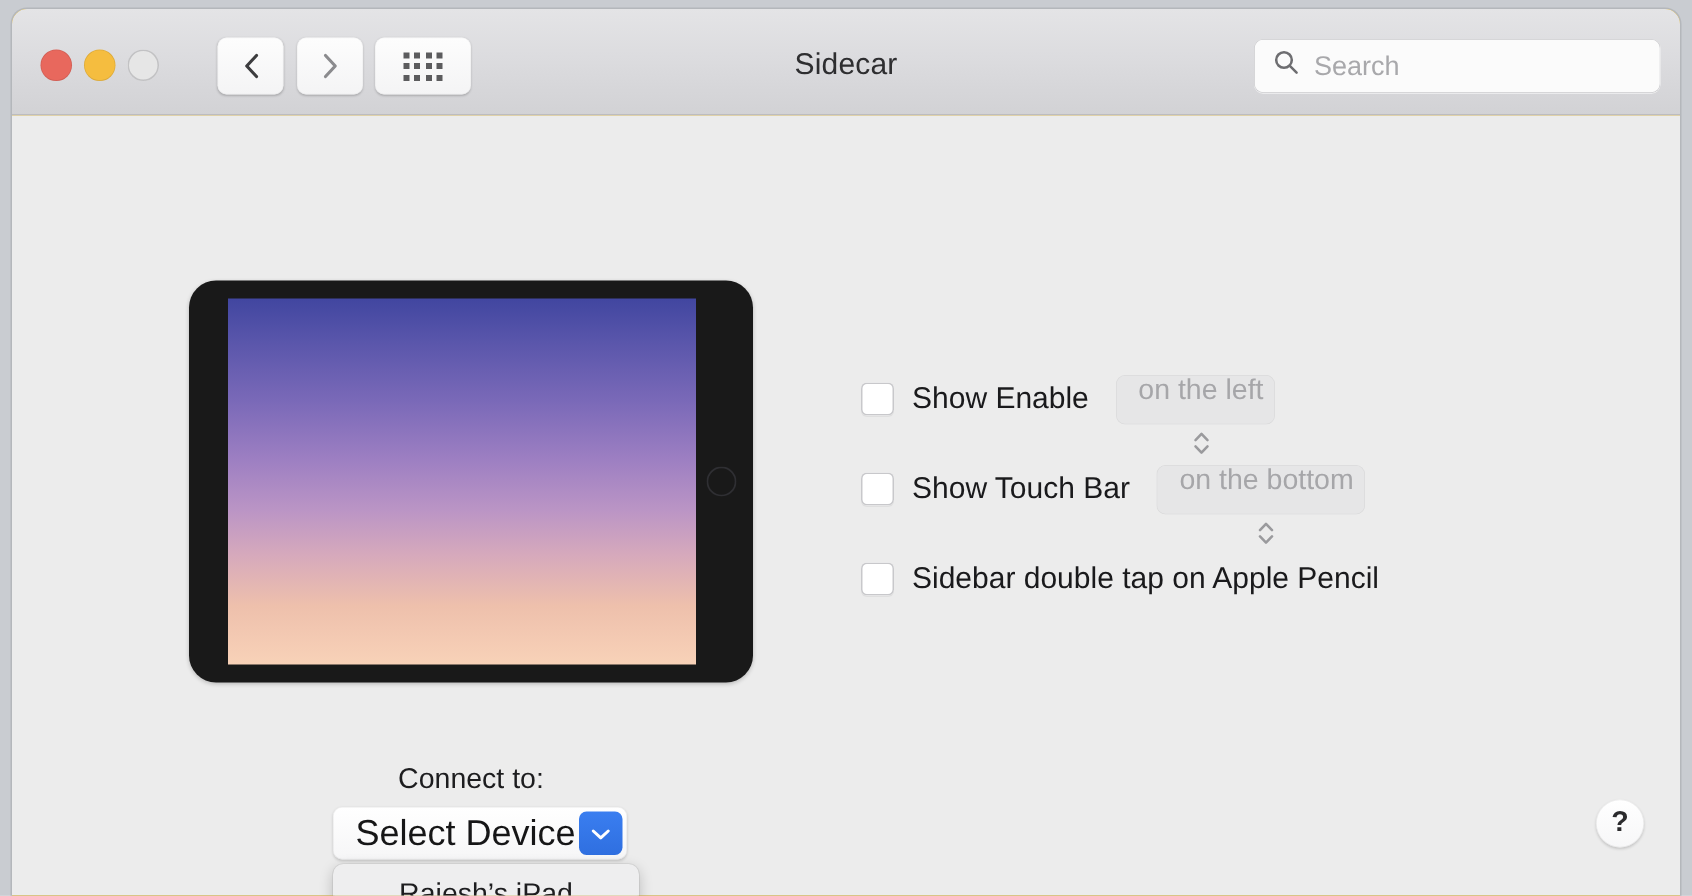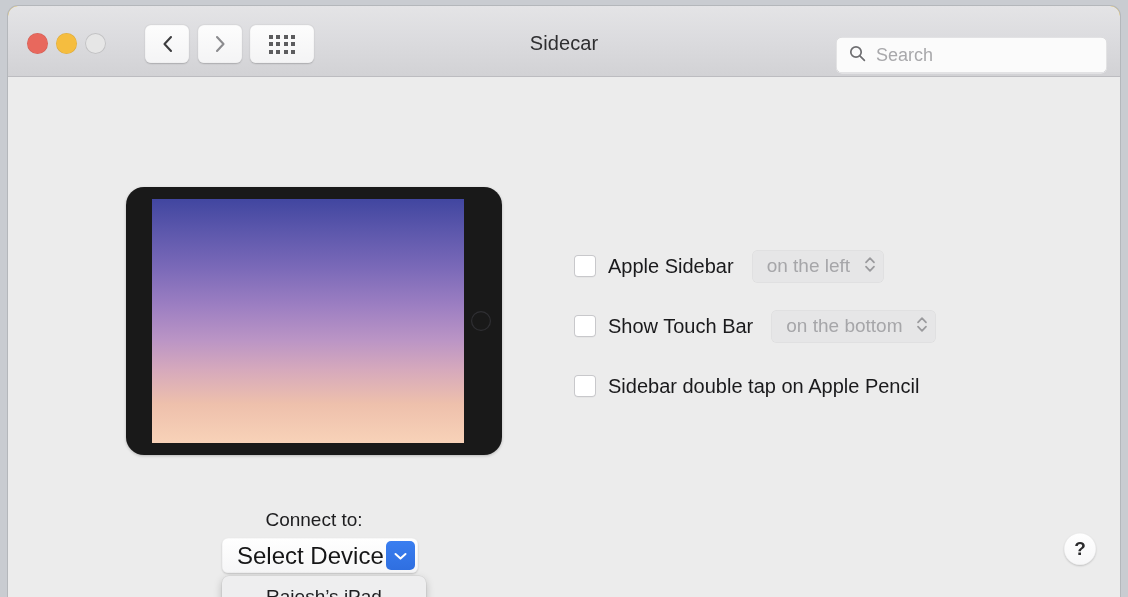--- a/index.html
+++ b/index.html
@@ -100,21 +100,20 @@
     top: 20px;
     width: 271px;
     height: 36px;
     border-radius: 6px;
     background: #fbfbfb;
     box-shadow: inset 0 0 0 0.5px #cacacd, 0 0.5px 0 rgba(255,255,255,0.7);
     display: flex;
     align-items: center;
     padding-left: 13px;
     gap: 10px;
-    margin-top: 11px;
   }
   .search-ph {
     font-size: 18px;
     color: #a8a8ab;
   }
 
   
   .body {
     position: relative;
     height: 520px;
@@ -250,20 +249,21 @@
   .mini-popup {
     margin-left: 18px;
     height: 33px;
     border-radius: 6px;
     background: #e6e6e7;
     box-shadow: inset 0 0 0 0.5px rgba(0,0,0,0.05);
     display: flex;
     align-items: center;
     padding: 0 8px 0 15px;
     gap: 14px;
+    flex-direction: column;
   }
   .mini-popup-label {
     font-size: 19px;
     color: #a6a6a9;
     white-space: nowrap;
   }
 
   
   .helpbtn {
     position: absolute;
@@ -361,21 +361,21 @@
       </div>
       <div class="popup-menu">
         <div class="popup-menu-item">Rajesh’s iPad</div>
       </div>
     </div>
 
     <div class="options">
 
       <div class="opt-row">
         <div class="checkbox"></div>
-        <div class="opt-label">Apple Sidebar</div>
+        <div class="opt-label">Show Enable</div>
         <div class="mini-popup">
           <span class="mini-popup-label">on the left</span>
           <span>
             <svg width="12" height="19" viewBox="0 0 12 19">
               <polyline points="2,7.4 6,3.2 10,7.4" fill="none" stroke="#9a9a9d" stroke-width="1.7" stroke-linecap="round" stroke-linejoin="round"></polyline>
               <polyline points="2,11.6 6,15.8 10,11.6" fill="none" stroke="#9a9a9d" stroke-width="1.7" stroke-linecap="round" stroke-linejoin="round"></polyline>
             </svg>
           </span>
         </div>
       </div>

